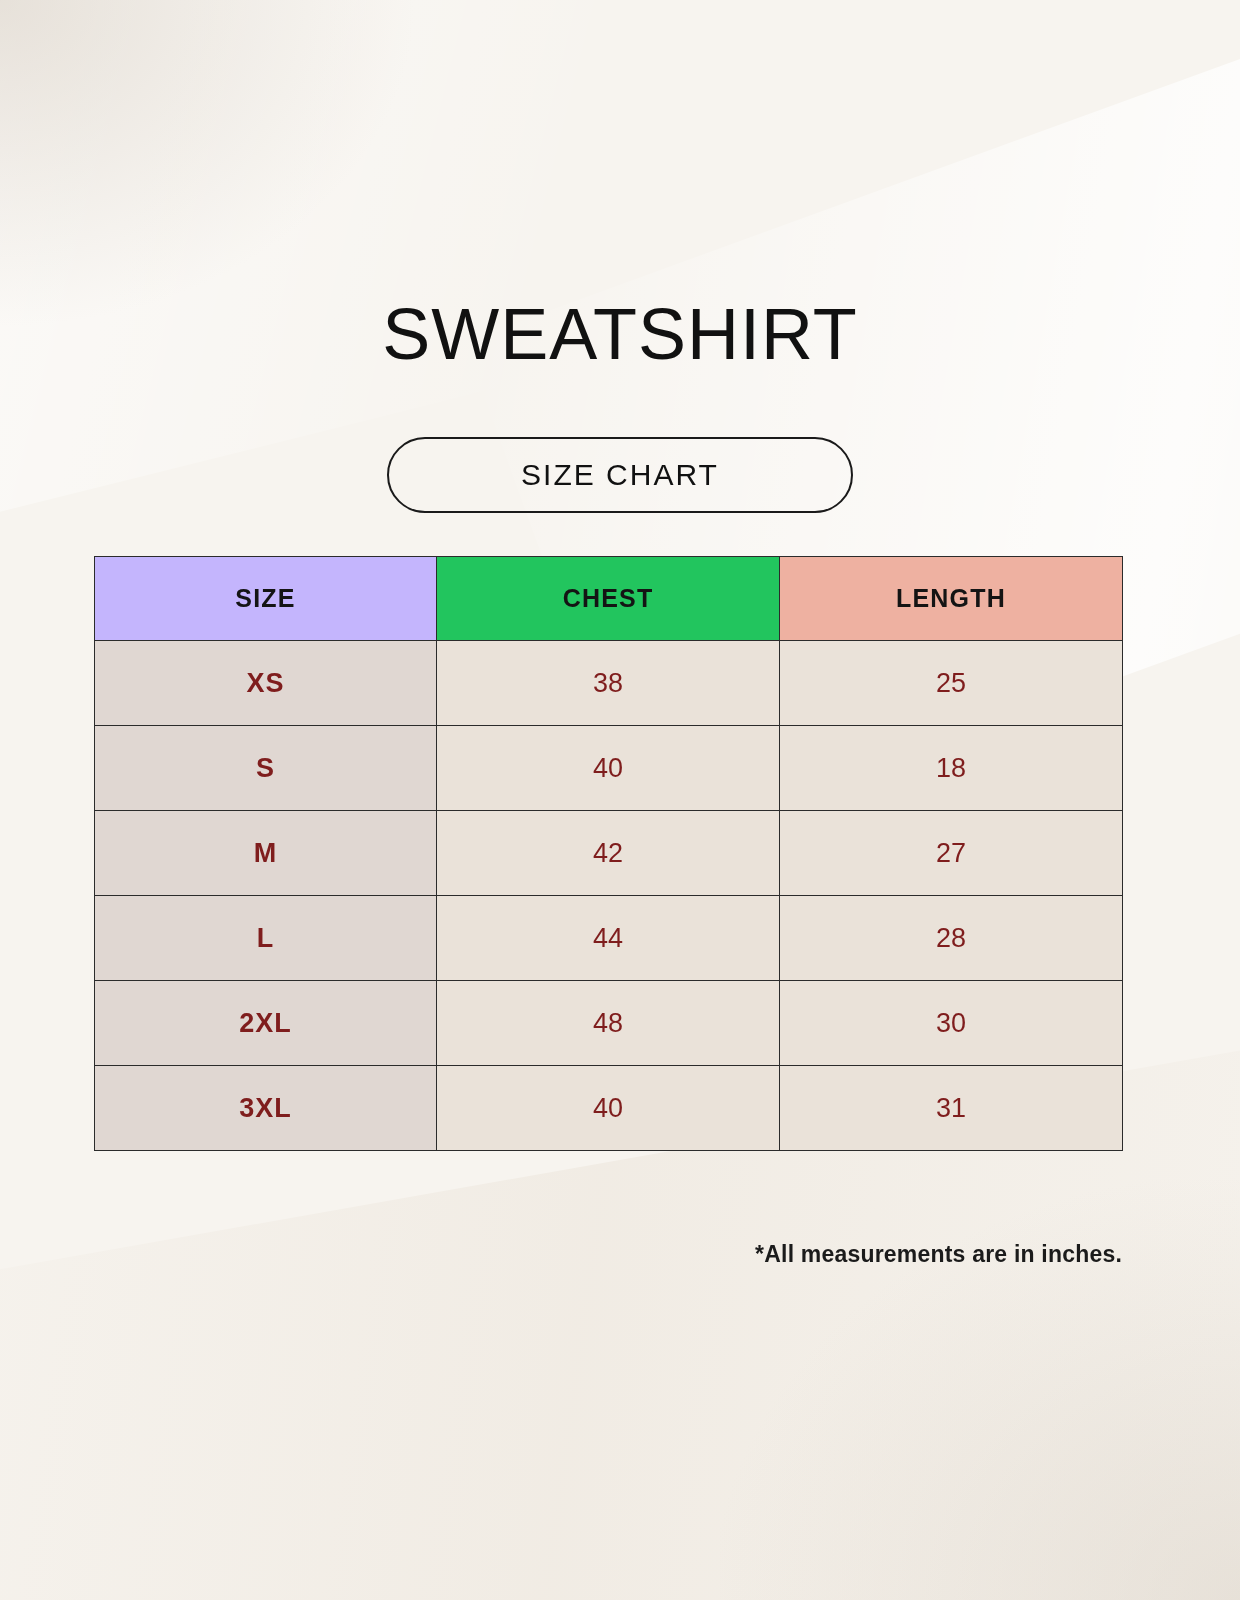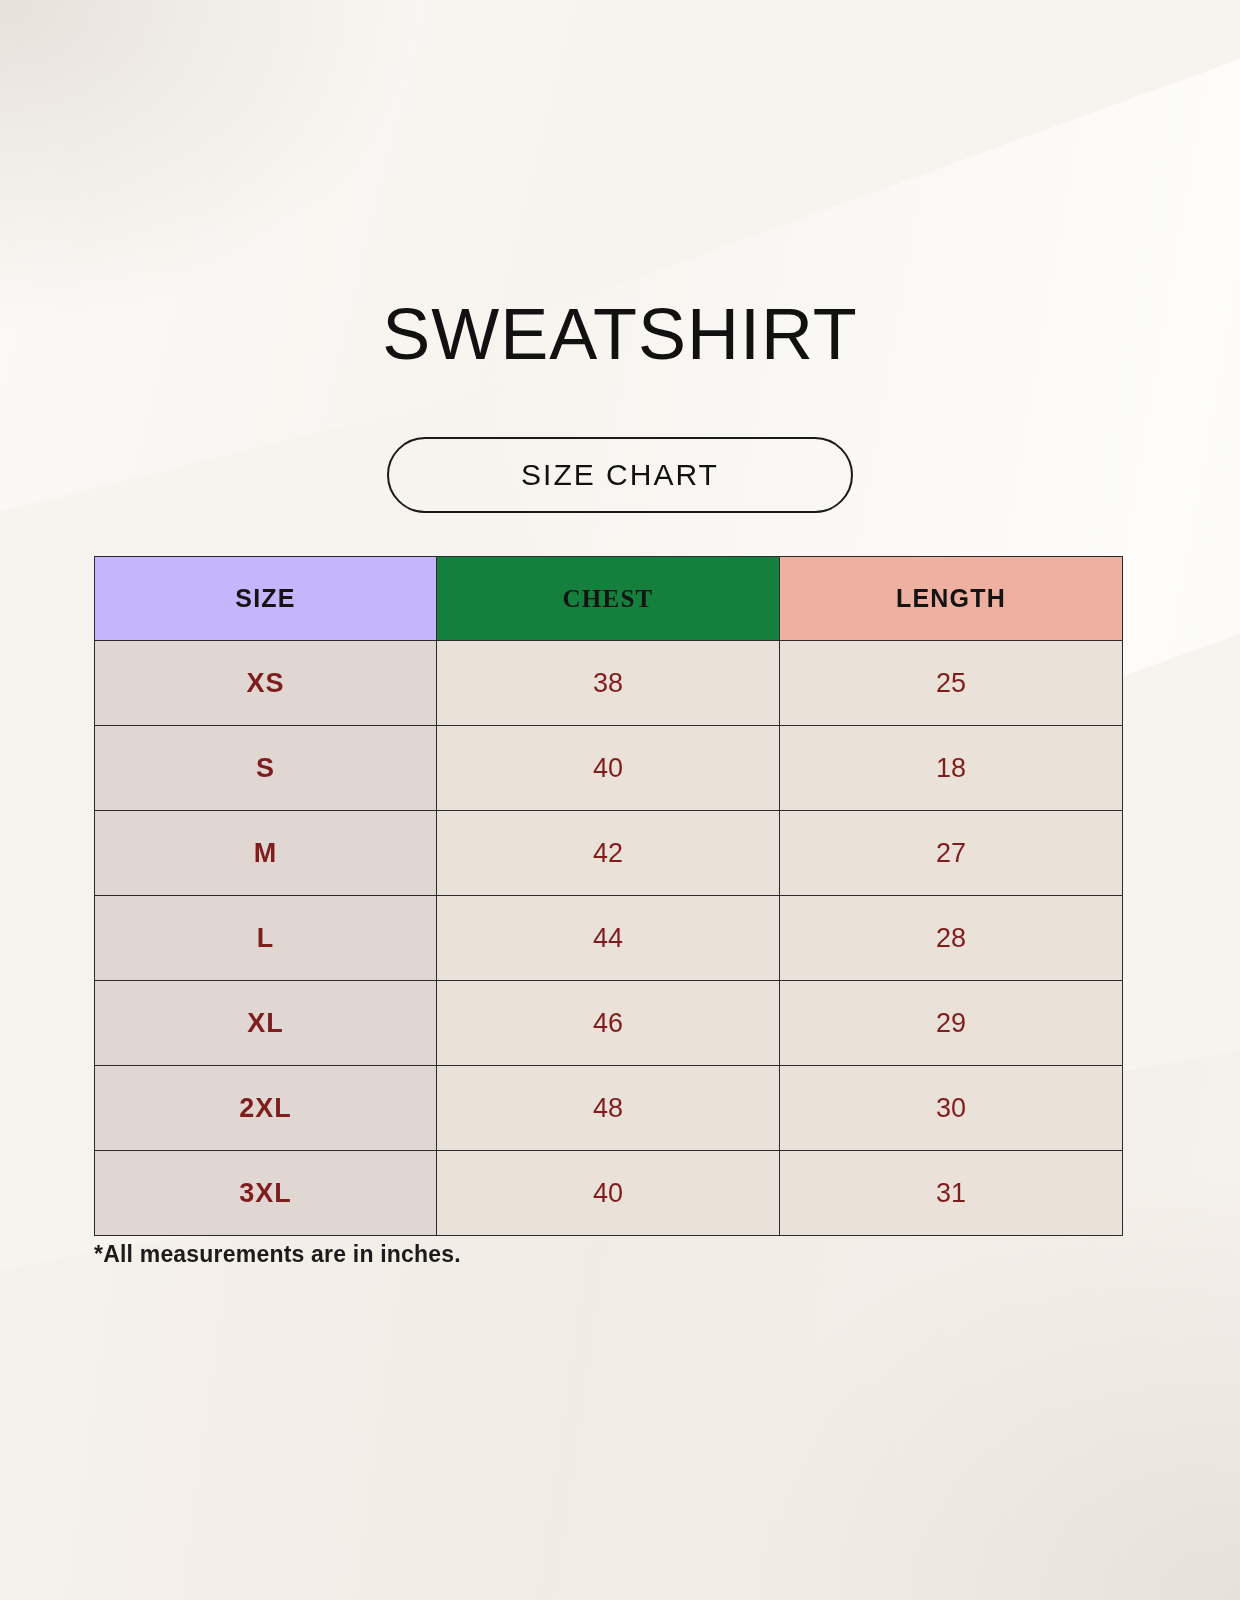--- a/index.html
+++ b/index.html
@@ -124,21 +124,21 @@
     box-sizing: border-box;
   }
   table.size-table th {
     height: 84px;
     font-size: 25px;
     letter-spacing: 1.2px;
     font-weight: bold;
     color: #141414;
   }
   th.col-size { background: #c4b5fd; width: 342px; }
-  th.col-chest { background: #15803d; width: 343px; font-family: Liberation Serif, serif; }
+  th.col-chest { background: #22c55e; width: 343px; }
   th.col-length { background: #eeb1a1; width: 343px; }
 
   table.size-table td {
     height: 85px;
     font-size: 27px;
     color: #7f1d1d;
   }
   td.cell-size {
     background: #e0d7d2;
     font-weight: bold;
@@ -147,20 +147,21 @@
   td.cell-val {
     background: #eae2d9;
     font-weight: 400;
   }
 
   .footnote {
     position: absolute;
     top: 1241px;
     left: 94px;
     width: 1028px;
+    text-align: right;
     font-size: 23px;
     font-weight: bold;
     color: #1b1b1b;
     letter-spacing: 0.2px;
   }
 </style>
 </head>
 <body>
 
 <div class="bg-wash-1"></div>
@@ -201,25 +202,20 @@
           <td class="cell-size">M</td>
           <td class="cell-val">42</td>
           <td class="cell-val">27</td>
         </tr>
         <tr>
           <td class="cell-size">L</td>
           <td class="cell-val">44</td>
           <td class="cell-val">28</td>
         </tr>
         <tr>
-          <td class="cell-size">XL</td>
-          <td class="cell-val">46</td>
-          <td class="cell-val">29</td>
-        </tr>
-        <tr>
           <td class="cell-size">2XL</td>
           <td class="cell-val">48</td>
           <td class="cell-val">30</td>
         </tr>
         <tr>
           <td class="cell-size">3XL</td>
           <td class="cell-val">40</td>
           <td class="cell-val">31</td>
         </tr>
       </tbody>

